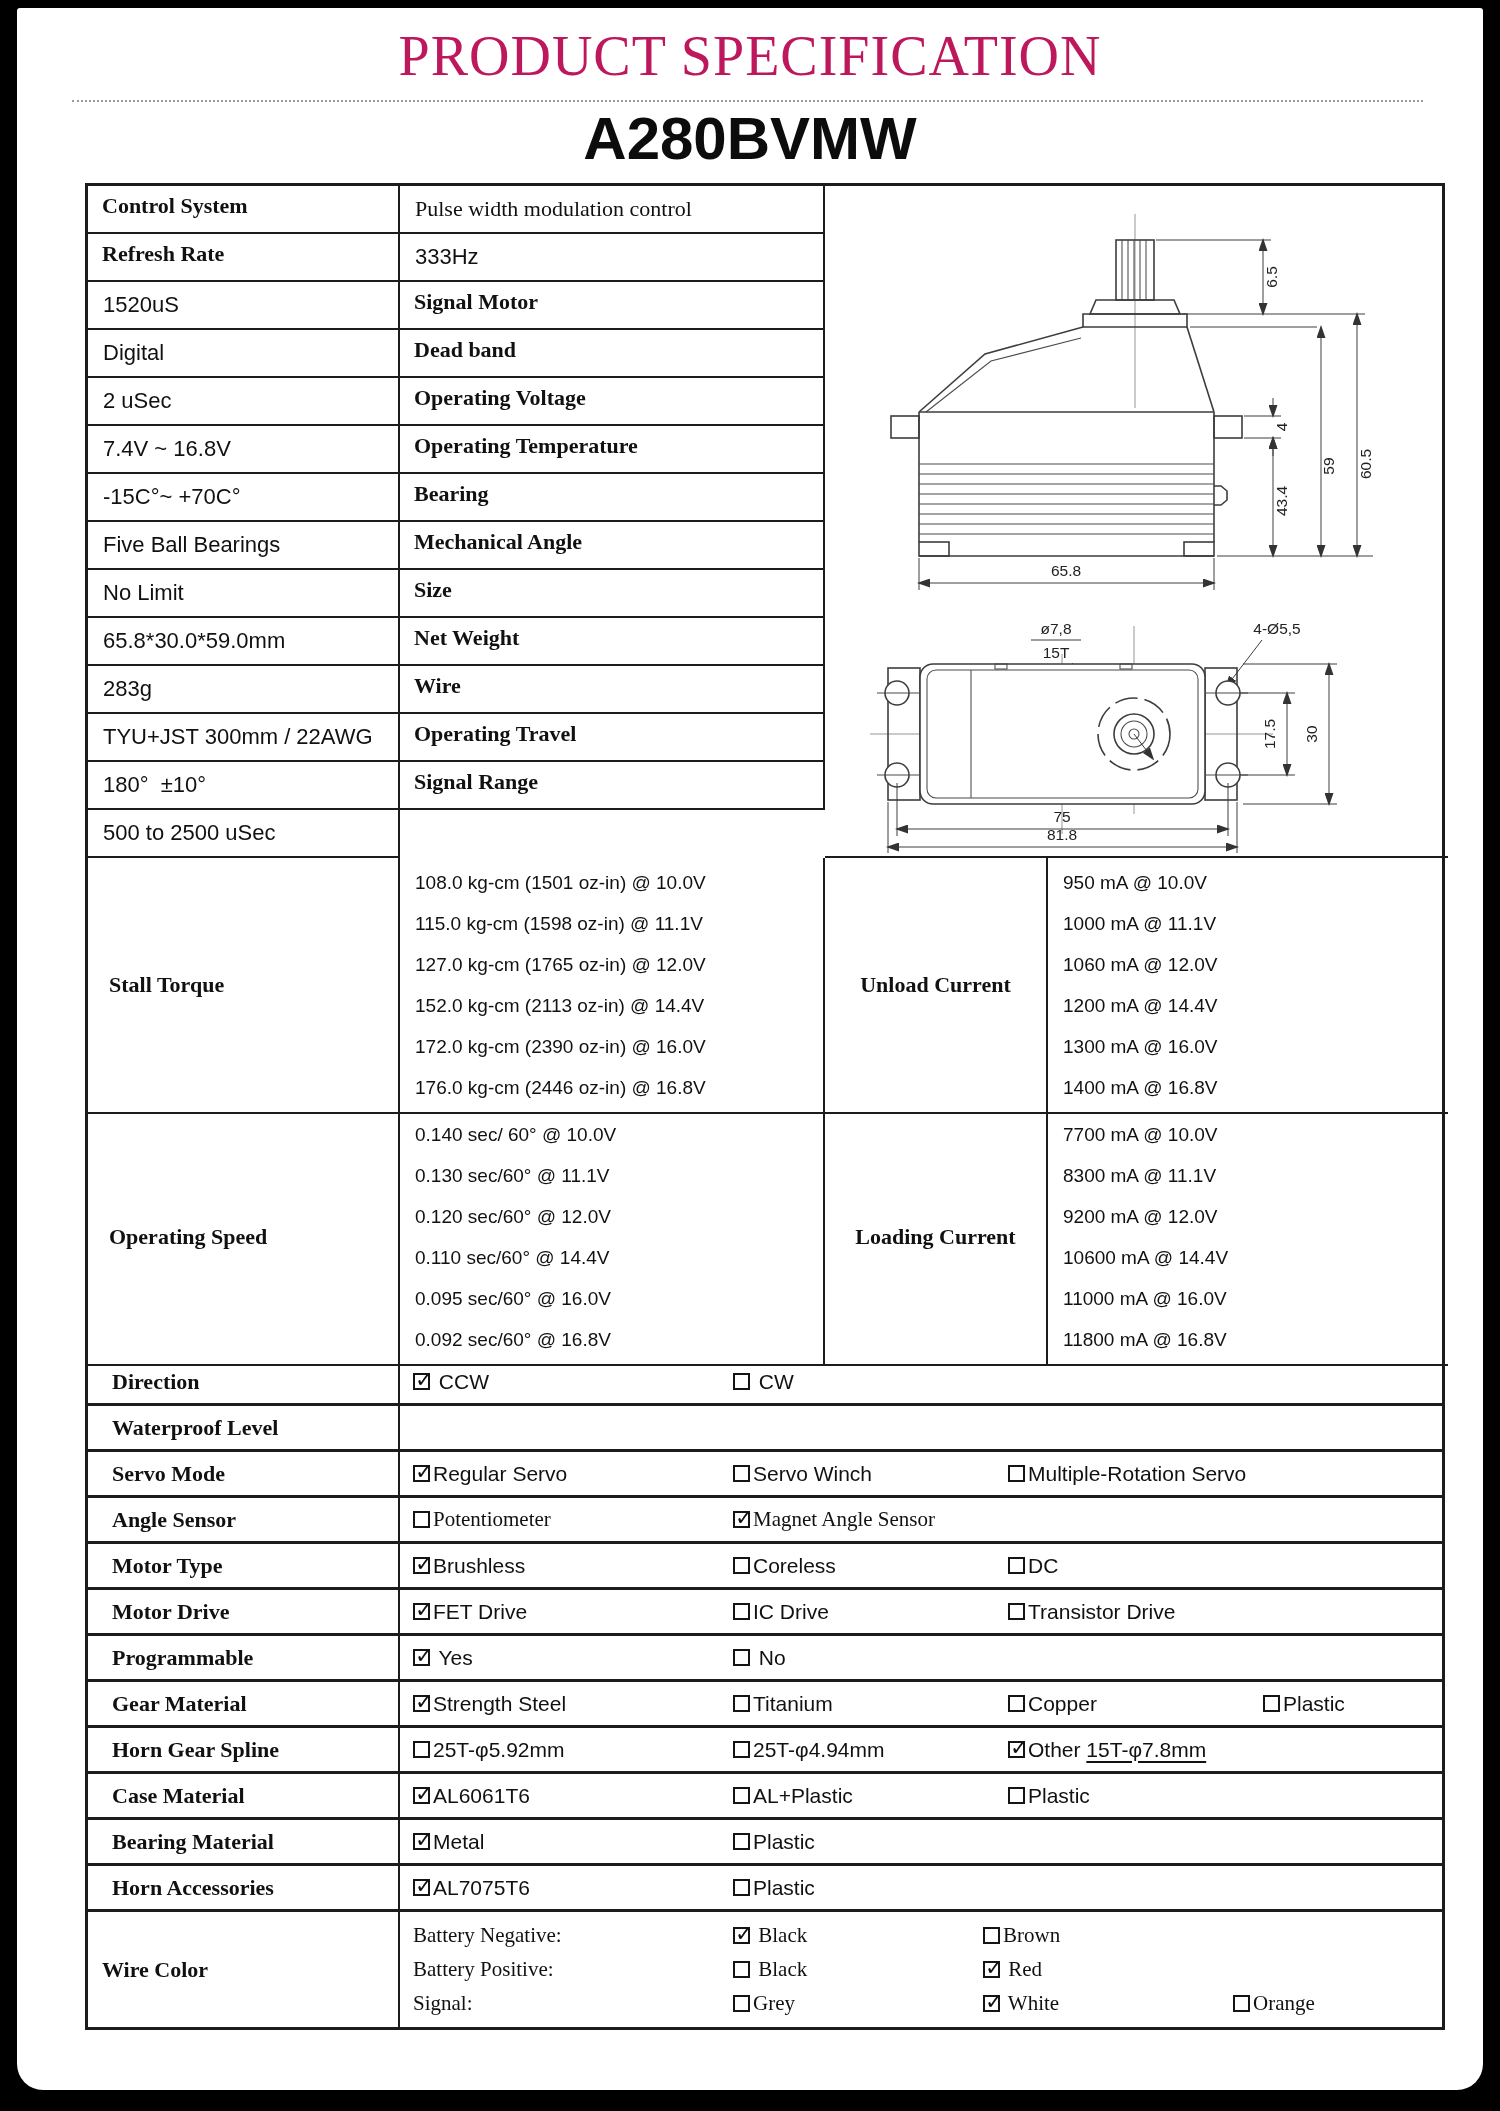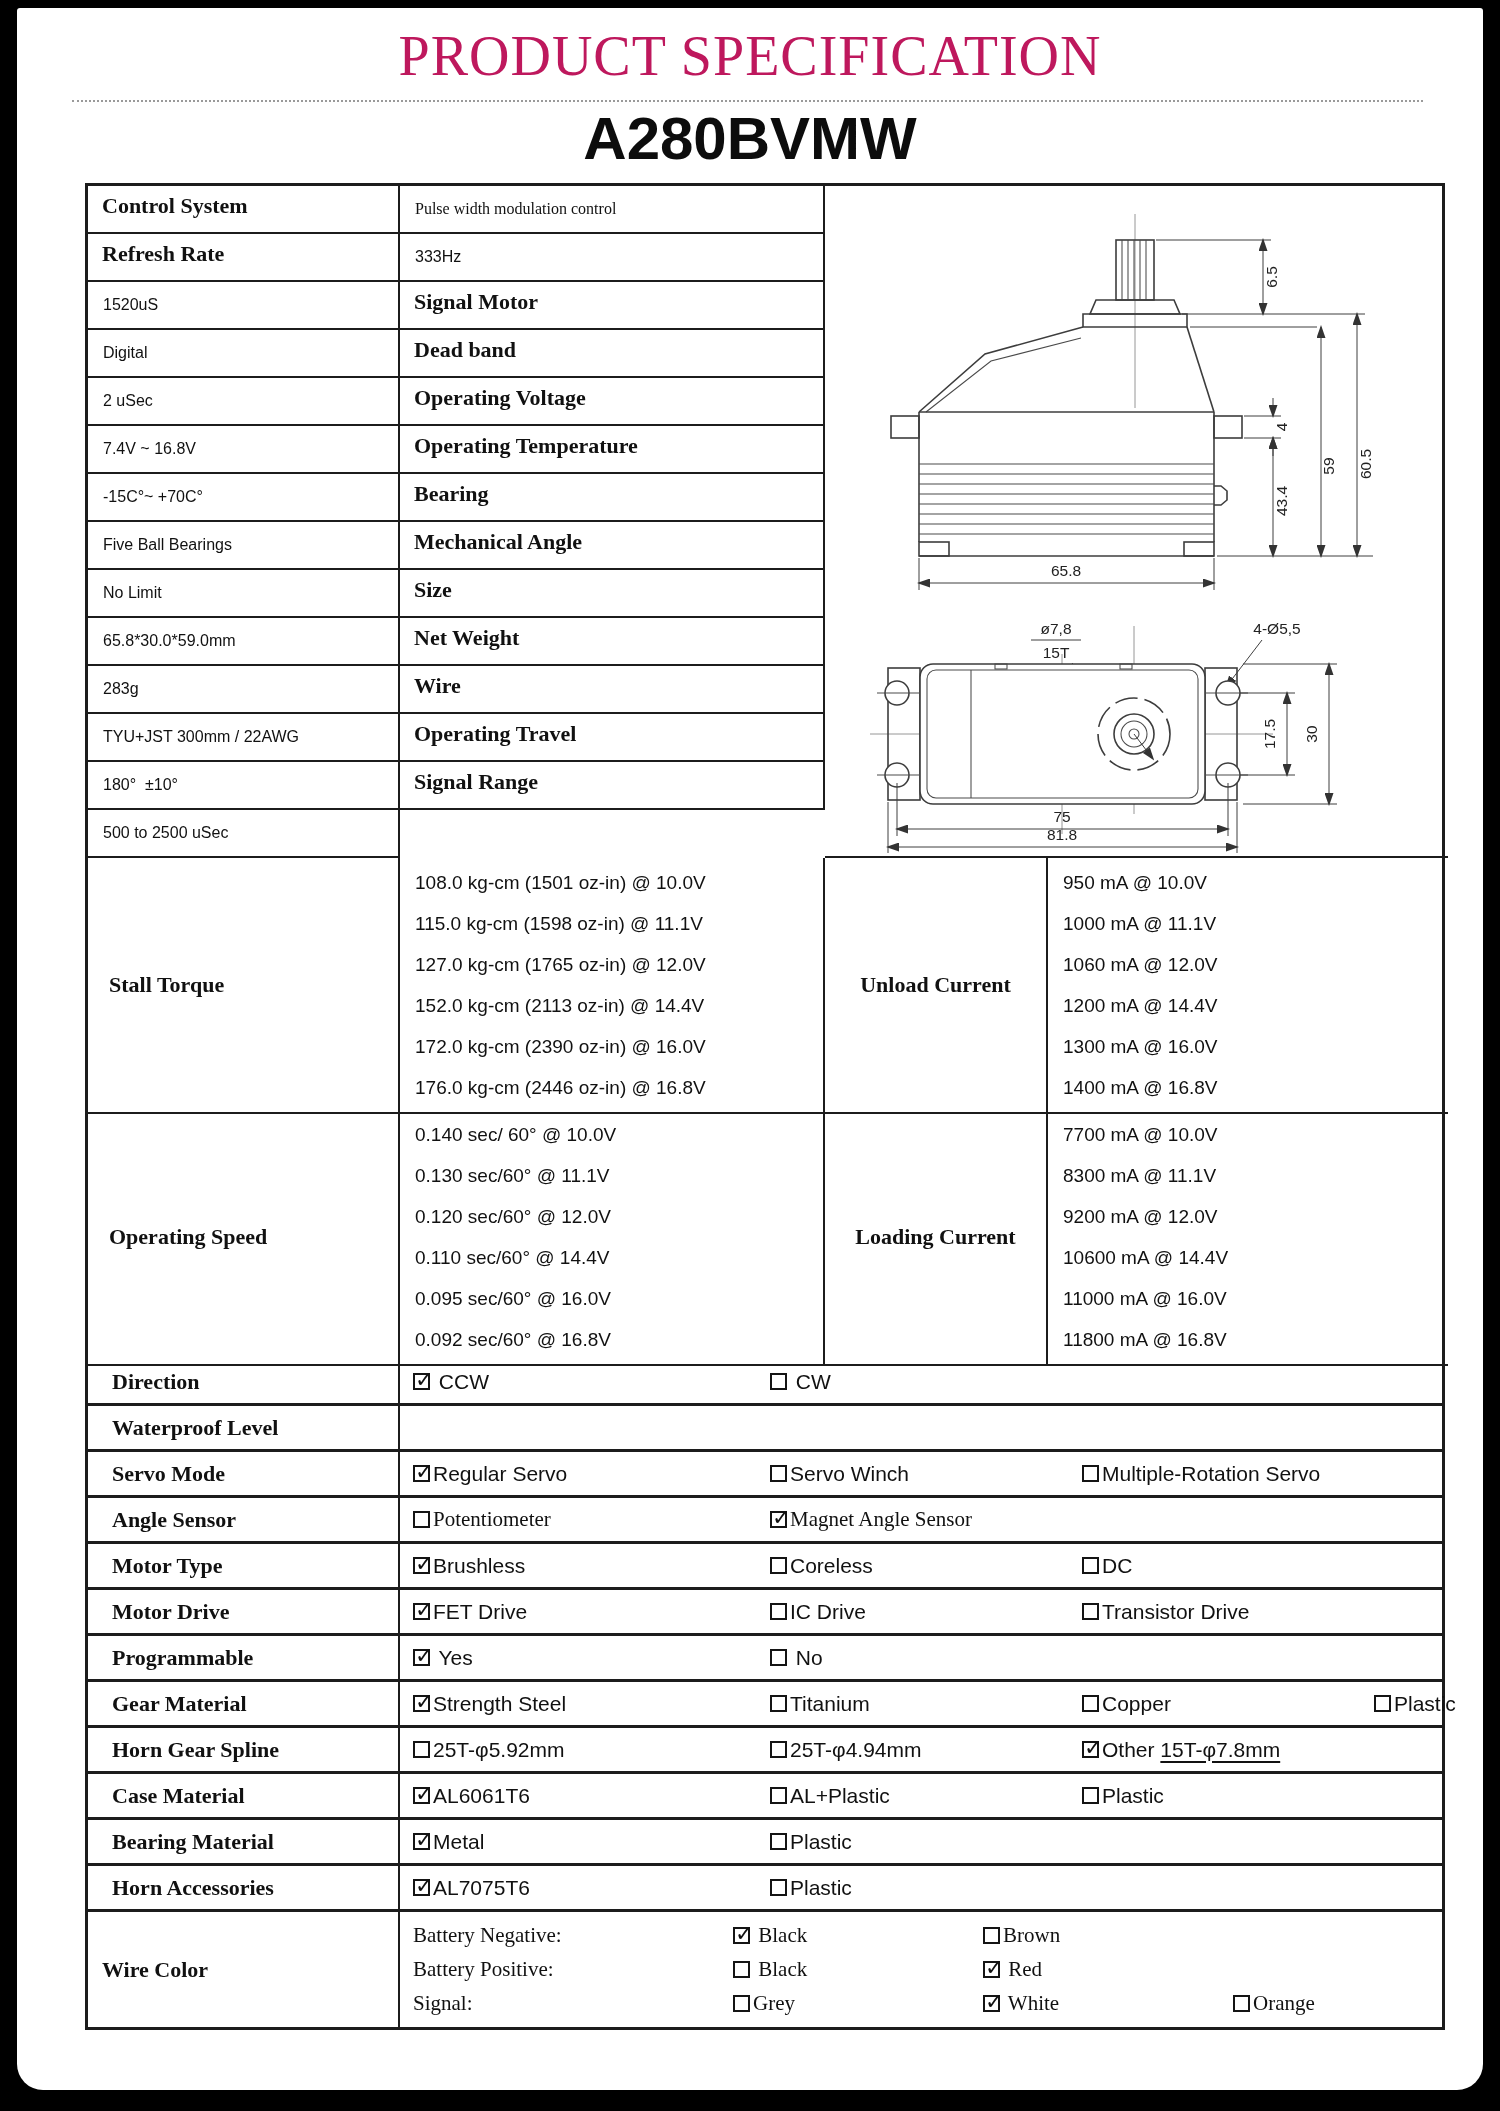--- a/index.html
+++ b/index.html
@@ -13,39 +13,39 @@
   .model { position:absolute; top:96px; left:0; width:100%; text-align:center;
     font-size:60px; font-weight:bold; letter-spacing:0px; color:#0c0c0c; }
 
   .spec-table { position:absolute; left:68px; top:175px; width:1360px; border:3px solid #1c1c1c; background:#fff; }
 
   
   .sec-top { display:grid; grid-template-columns:312px 425px 623px; grid-auto-rows:48px; }
   .sec-top > div { border-bottom:2px solid #1c1c1c; border-right:2px solid #1c1c1c; }
   .sec-top > .drawings { grid-column:3; grid-row:1 / span 14; border-right:none; }
   .cell.lbl { font-family:"Liberation Serif",serif; font-weight:bold; font-size:22px; padding:7px 4px 0 14px; }
-  .cell.val { display:flex; align-items:center; padding-left:15px; font-size:16px; }
+  .cell.val { display:flex; align-items:center; padding-left:15px; font-size:22px; }
   .cell.val span { white-space:pre; }
   .cell.val.serif-val { font-family:"Liberation Serif",serif; }
 
   
   .sec-mid { display:grid; grid-template-columns:312px 425px 223px 400px; }
   .sec-mid > div { border-right:2px solid #1c1c1c; border-bottom:2px solid #1c1c1c; }
   .sec-mid > div:last-child { border-right:none; }
   .vc { display:flex; align-items:center; }
   .vc.lblcell { font-family:"Liberation Serif",serif; font-weight:bold; font-size:22px; padding-left:21px; }
   .vc.centered { justify-content:center; padding-left:0; }
   .mlist { padding:4px 0 4px 15px; display:flex; flex-direction:column; justify-content:center; }
   .mlist div { height:41px; display:flex; align-items:center; font-size:19px; white-space:pre; }
 
   
   .opt-row { display:grid; grid-template-columns:312px 1fr; border-bottom:3px solid #1c1c1c; height:46px; }
   .opt-row .lbl2 { font-family:"Liberation Serif",serif; font-weight:bold; font-size:22px;
      border-right:2px solid #1c1c1c; display:flex; align-items:center; padding-left:24px; }
-  .opts { display:grid; grid-template-columns:320px 275px 255px 1fr; padding-left:13px; align-items:center;gap:37px; }
+  .opts { display:grid; grid-template-columns:320px 275px 255px 1fr; padding-left:13px; align-items:center; }
   .opt { display:flex; align-items:center; font-size:21px; }
   .opt > span { white-space:pre; }
   .opts.serif .opt { font-family:"Liberation Serif",serif; }
   .c1{grid-column:1} .c2{grid-column:2} .c3{grid-column:3} .c4{grid-column:4}
   .cb { display:inline-block; width:17px; height:17px; border:2px solid #141414; position:relative; flex:none; margin-right:3px; background:#fff; }
   .cb.checked::after { content:"✓"; position:absolute; left:0px; top:-8px; font-size:22px; font-weight:600;
      font-family:"DejaVu Sans",sans-serif; color:#111; }
   .ul { text-decoration:underline; text-underline-offset:4px; text-decoration-thickness:2px; }
 
   

